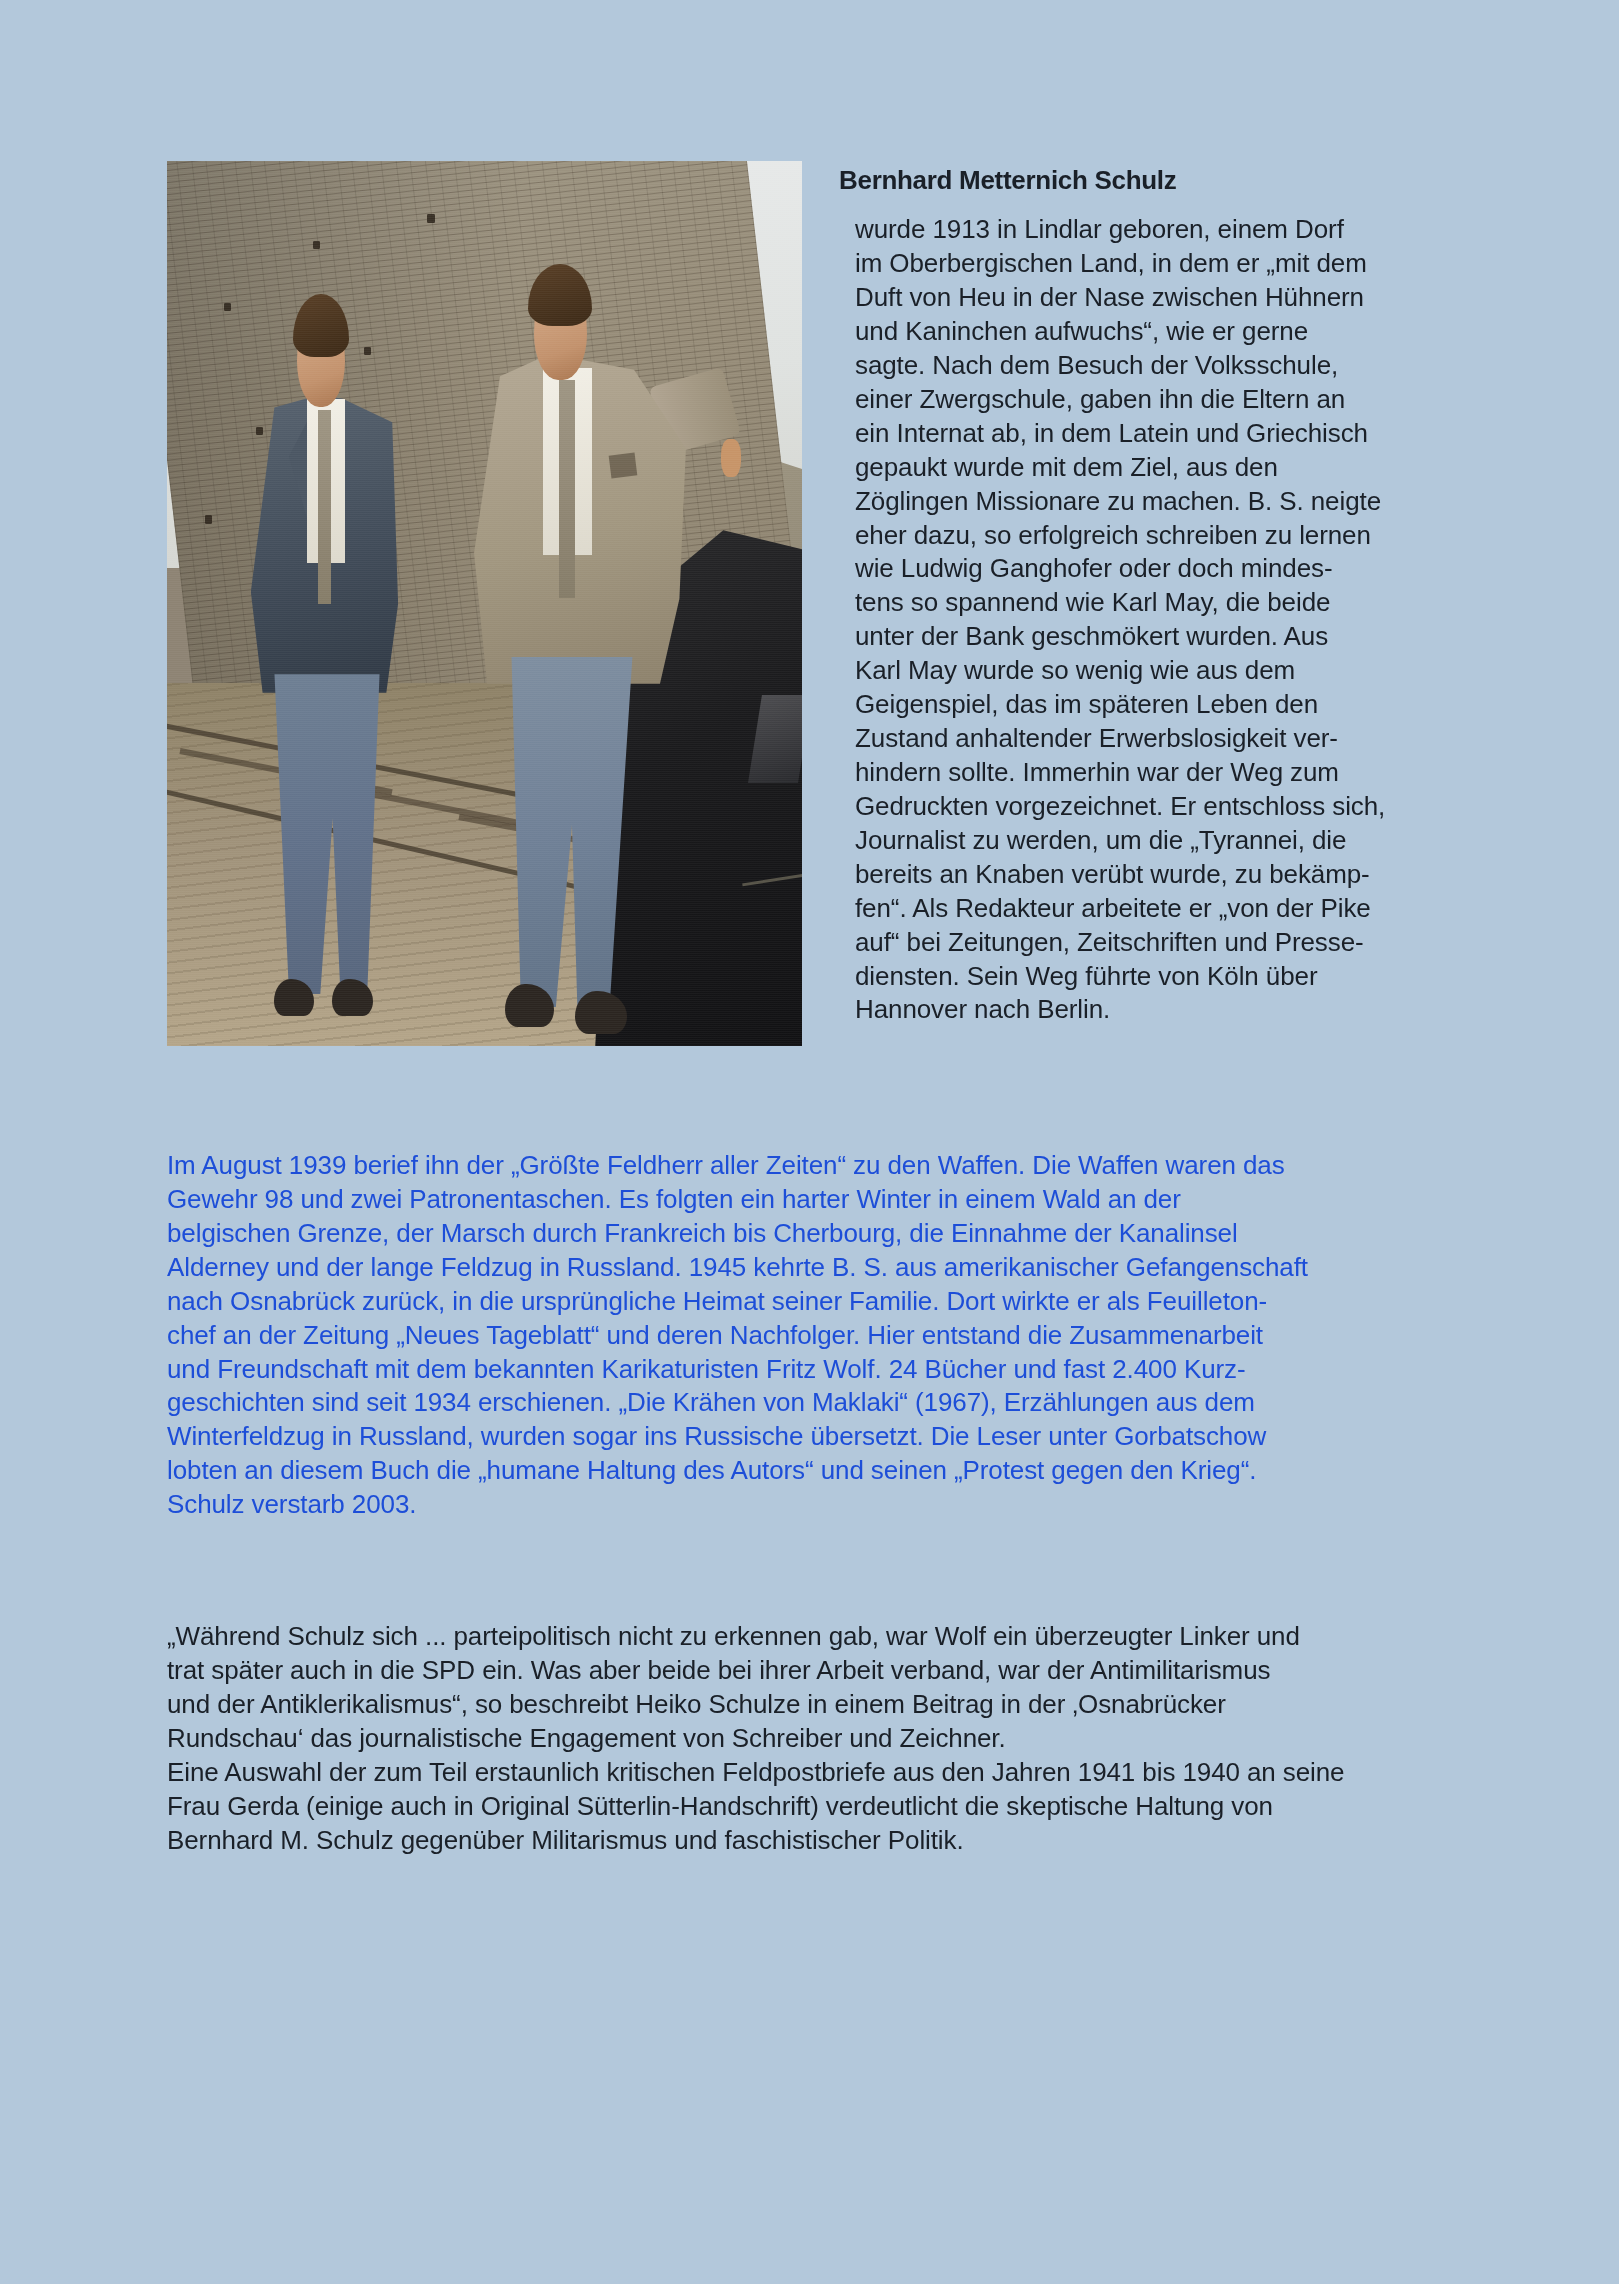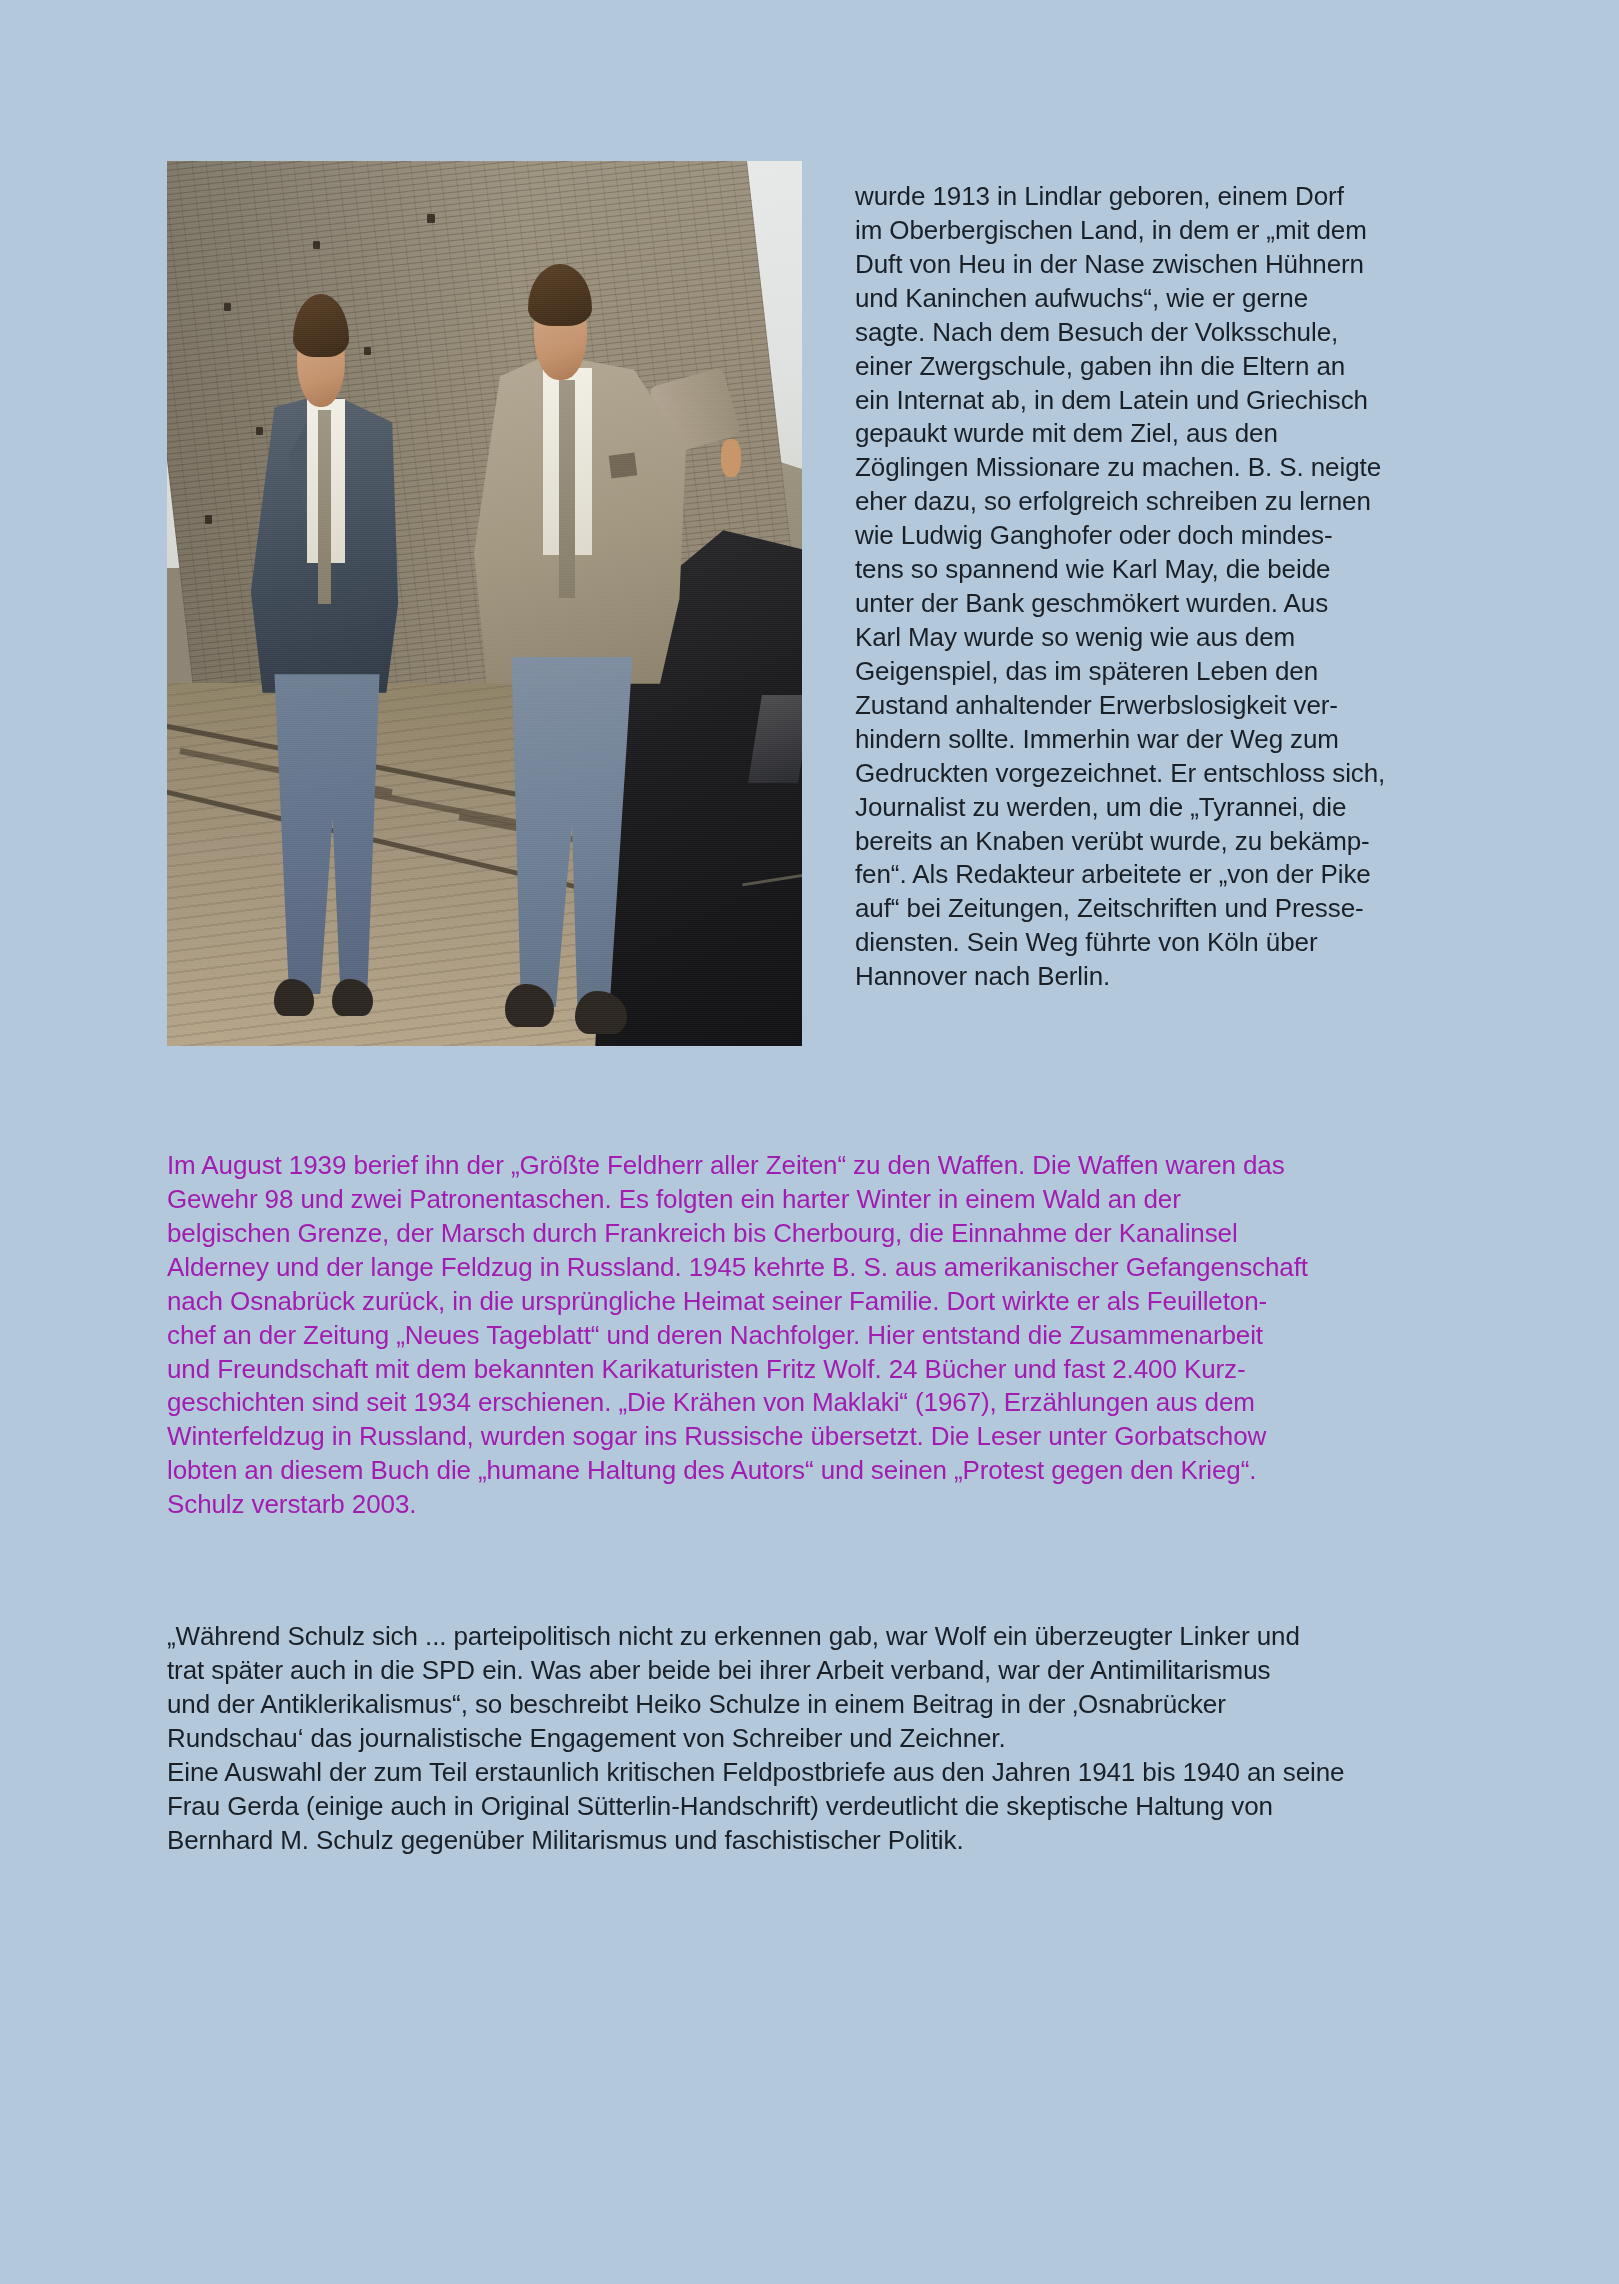--- a/index.html
+++ b/index.html
@@ -289,21 +289,21 @@
     margin: 16px;
     white-space: pre-line;
   }
 
   
   .body-col {
     position: absolute;
     left: 167px;
     top: 1149px;
     width: 1230px;
-    color: #a21caf;
+    color: #1d4ed8;
     font-size: 26px;
     line-height: 1.305;
     letter-spacing: -0.1px;
   }
   .body-col p {
     margin: 0;
     white-space: pre-line;
   }
 
   .block2 {
@@ -388,20 +388,21 @@
         <div class="shoe l"></div>
         <div class="shoe r"></div>
       </div>
 
       <div class="photo-grain"></div>
     </div>
   </div>
 
 
   <div class="bio-col">
+    <div class="bio-head">Bernhard Metternich Schulz</div>
     <div class="bio-body">wurde  1913 in Lindlar geboren, einem Dorf
 im Oberbergischen Land, in dem er „mit dem
 Duft von Heu in der Nase zwischen Hühnern
 und Kaninchen aufwuchs“, wie er gerne
 sagte. Nach dem Besuch der Volksschule,
 einer Zwergschule, gaben ihn die Eltern an
 ein Internat ab, in dem  Latein und Griechisch
 gepaukt wurde mit dem Ziel, aus den
 Zöglingen Missionare zu machen. B. S. neigte
 eher dazu, so erfolgreich schreiben zu lernen

